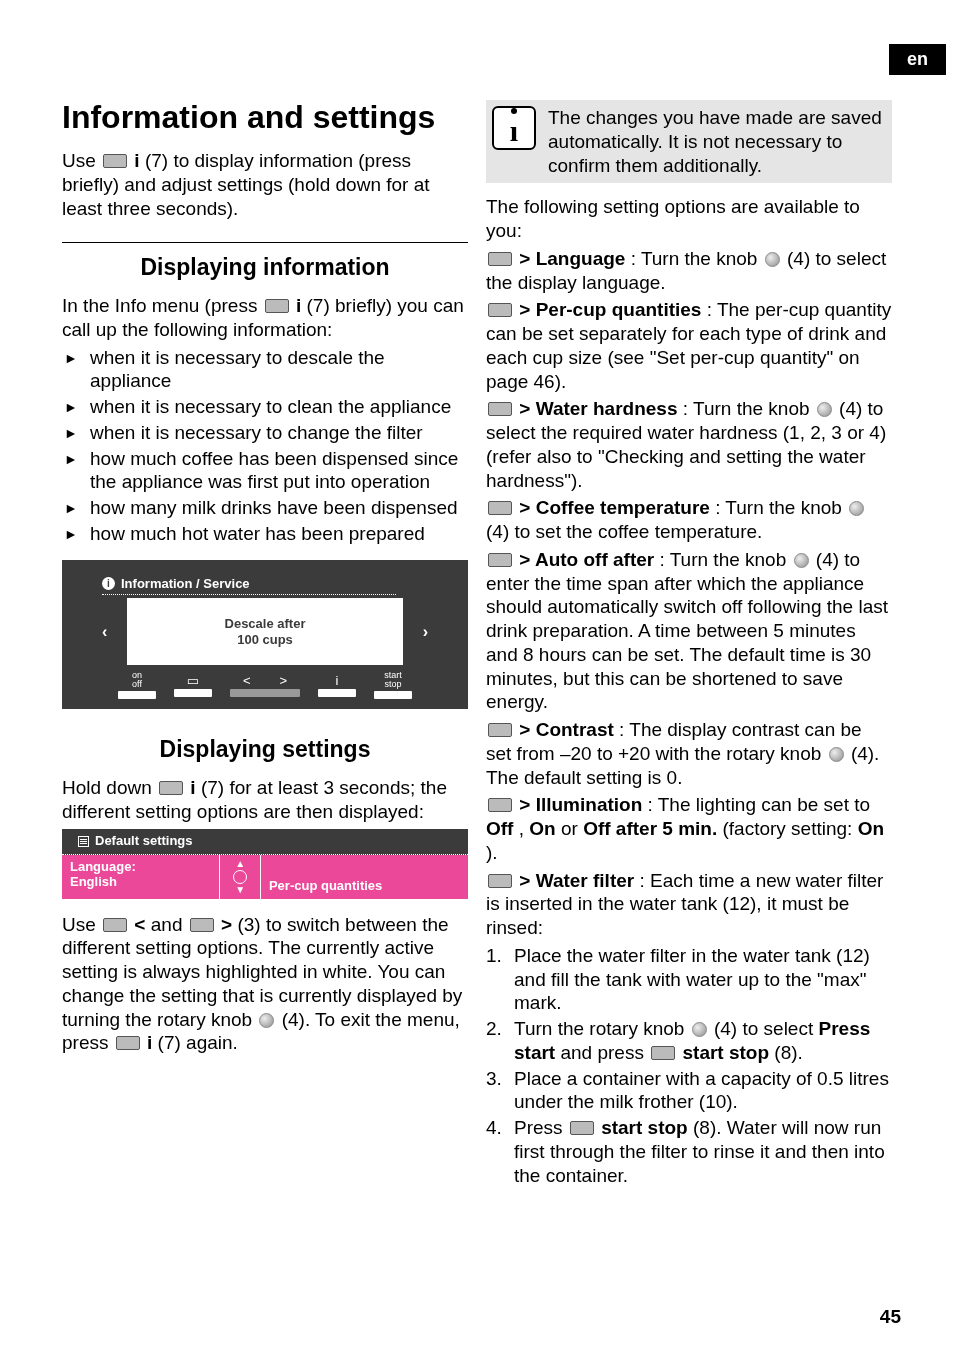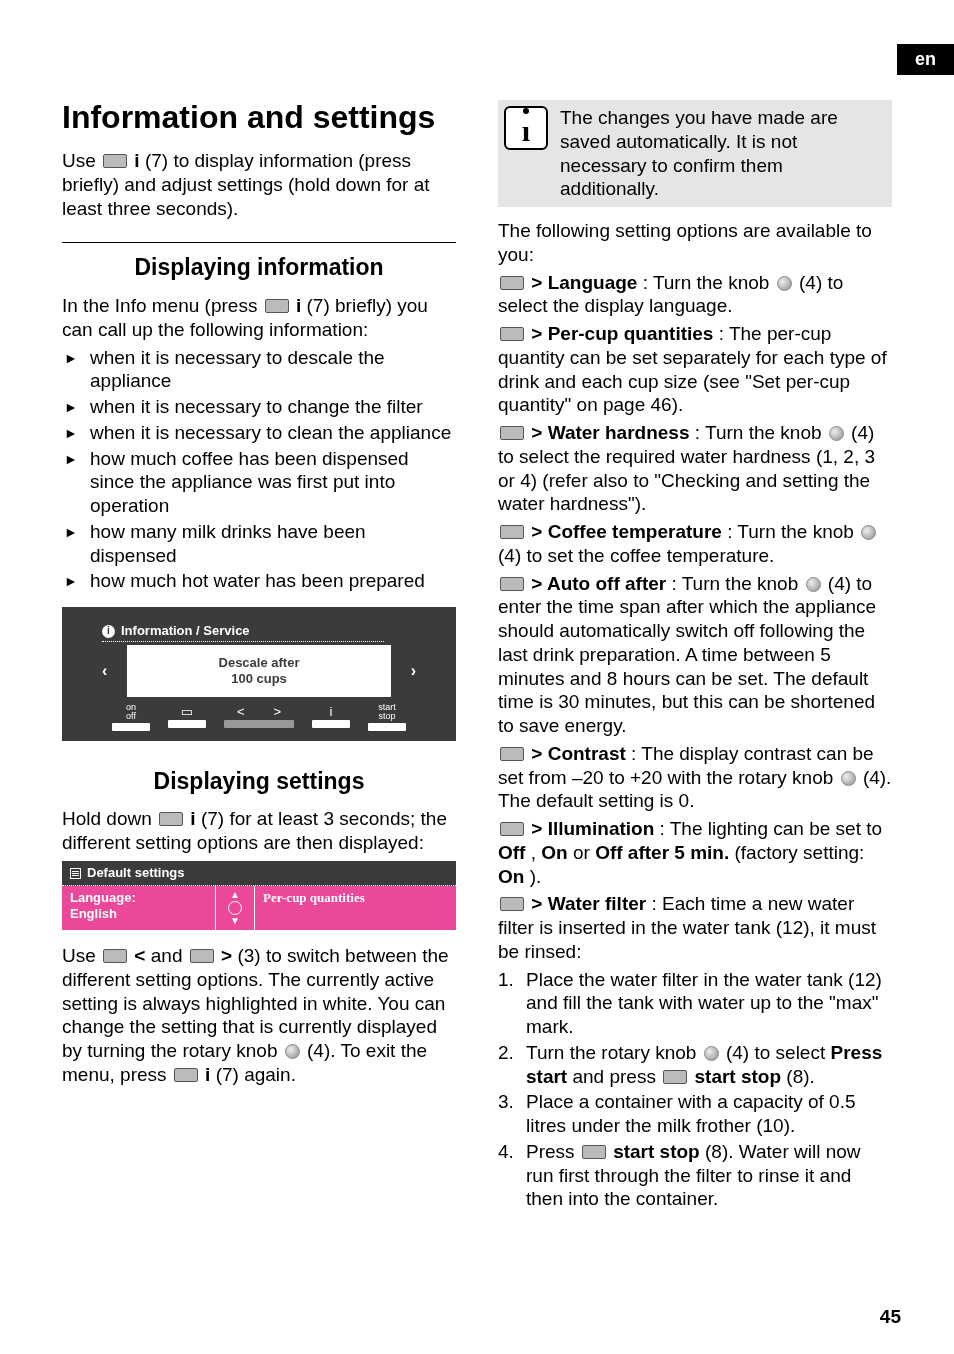--- a/index.html
+++ b/index.html
@@ -9,37 +9,37 @@
     font-size: 19px;
     line-height: 1.25;
     color: #000;
     background: #fff;
     position: relative;
     padding: 30px 62px 30px 62px;
   }
   .lang-tab {
     position: absolute;
     top: 44px;
-    right: 0;
+    right: 8px;
     background: #000;
     color: #fff;
     font-weight: bold;
     padding: 4px 18px;
     font-size: 18px;
   }
   .page-number {
     position: absolute;
     bottom: 25px;
     right: 53px;
     font-weight: bold;
     font-size: 19px;
   }
   .columns {
     display: flex;
-    gap: 42px;
+    gap: 18px;
     margin-top: 70px;
   }
   .col { flex: 1; min-width: 0; }
   h1 { font-size: 32px; font-weight: bold; margin-bottom: 14px; line-height: 1.1; }
   h2 { font-size: 23px; font-weight: bold; margin-bottom: 12px; text-align: center; }
   .hr { border: none; border-top: 1.5px solid #000; margin: 22px 0 10px 0; }
   p { margin-bottom: 4px; }
   .para { margin-bottom: 4px; }
   .bullets { list-style: none; margin: 4px 0 14px 0; }
   .bullets li { position: relative; padding-left: 28px; margin-bottom: 2px; }
@@ -118,21 +118,21 @@
     align-items: center;
     margin: 3px 28px 6px 28px;
   }
   .disp-row2 .txtbox {
     flex: 1;
     text-align: center;
     font-size: 13px;
     font-weight: bold;
     background: #fff;
     color: #3b3b3b;
-    padding: 10px 4px;
+    padding: 18px 4px;
     margin: 0 20px;
     line-height: 1.2;
   }
   .disp-row2 .arrow {
     font-size: 16px; font-weight: bold;
   }
   .disp-row3 {
     display: flex;
     align-items: center;
     justify-content: center;
@@ -153,21 +153,21 @@
 
   
   .settings-panel {
     margin: 6px 0 14px 0;
   }
   .settings-hdr {
     background: #3b3b3b;
     color:#fff;
     font-size: 13px;
     font-weight: bold;
-    padding: 4px 8px;
+    padding: 4px 16px;
     border-bottom: 1px dotted #fff;
     display:flex;
     align-items:center;
     gap:6px;
     text-align:center;
   }
   .settings-hdr .list-icon {
     width:11px;height:11px;border:1px solid #fff;display:inline-flex;flex-direction:column;justify-content:space-evenly;padding:1px;
   }
   .settings-hdr .list-icon span{display:block;height:1px;background:#fff;}
@@ -191,21 +191,21 @@
     border-right:1px solid #fff;
     display:flex;flex-direction:column;align-items:center;justify-content:center;
     font-size:10px;line-height:1;
     gap:1px;
   }
   .settings-body .cell.mid .rot {
     width:14px;height:14px;border:1.5px solid #fff;border-radius:50%;position:relative;
   }
   .settings-body .cell.right {
     flex:1;
-    display:flex;align-items:flex-start;font-family:Liberation Serif, serif;
+    display:flex;align-items:flex-end;
   }
 </style>
 </head>
 <body>
 
 <div class="lang-tab">en</div>
 
 <div class="columns">
 
   <div class="col">
@@ -223,22 +223,22 @@
 
     <p class="para">
       <span>In the Info menu (press </span>
       <span class="icon-btn"></span>
       <span class="mono-bold"> i</span>
       <span> (7) briefly) you can call up the following information:</span>
     </p>
 
     <ul class="bullets">
       <li>when it is necessary to descale the appliance</li>
+      <li>when it is necessary to clean the appliance</li>
       <li>when it is necessary to change the filter</li>
-      <li>when it is necessary to clean the appliance</li>
       <li>how much coffee has been dispensed since the appliance was first put into operation</li>
       <li>how many milk drinks have been dispensed</li>
       <li>how much hot water has been prepared</li>
     </ul>
 
     <div class="disp-panel">
       <div class="disp-row1">
         <span class="circle-i">i</span>
         <span>Information / Service</span>
       </div>

